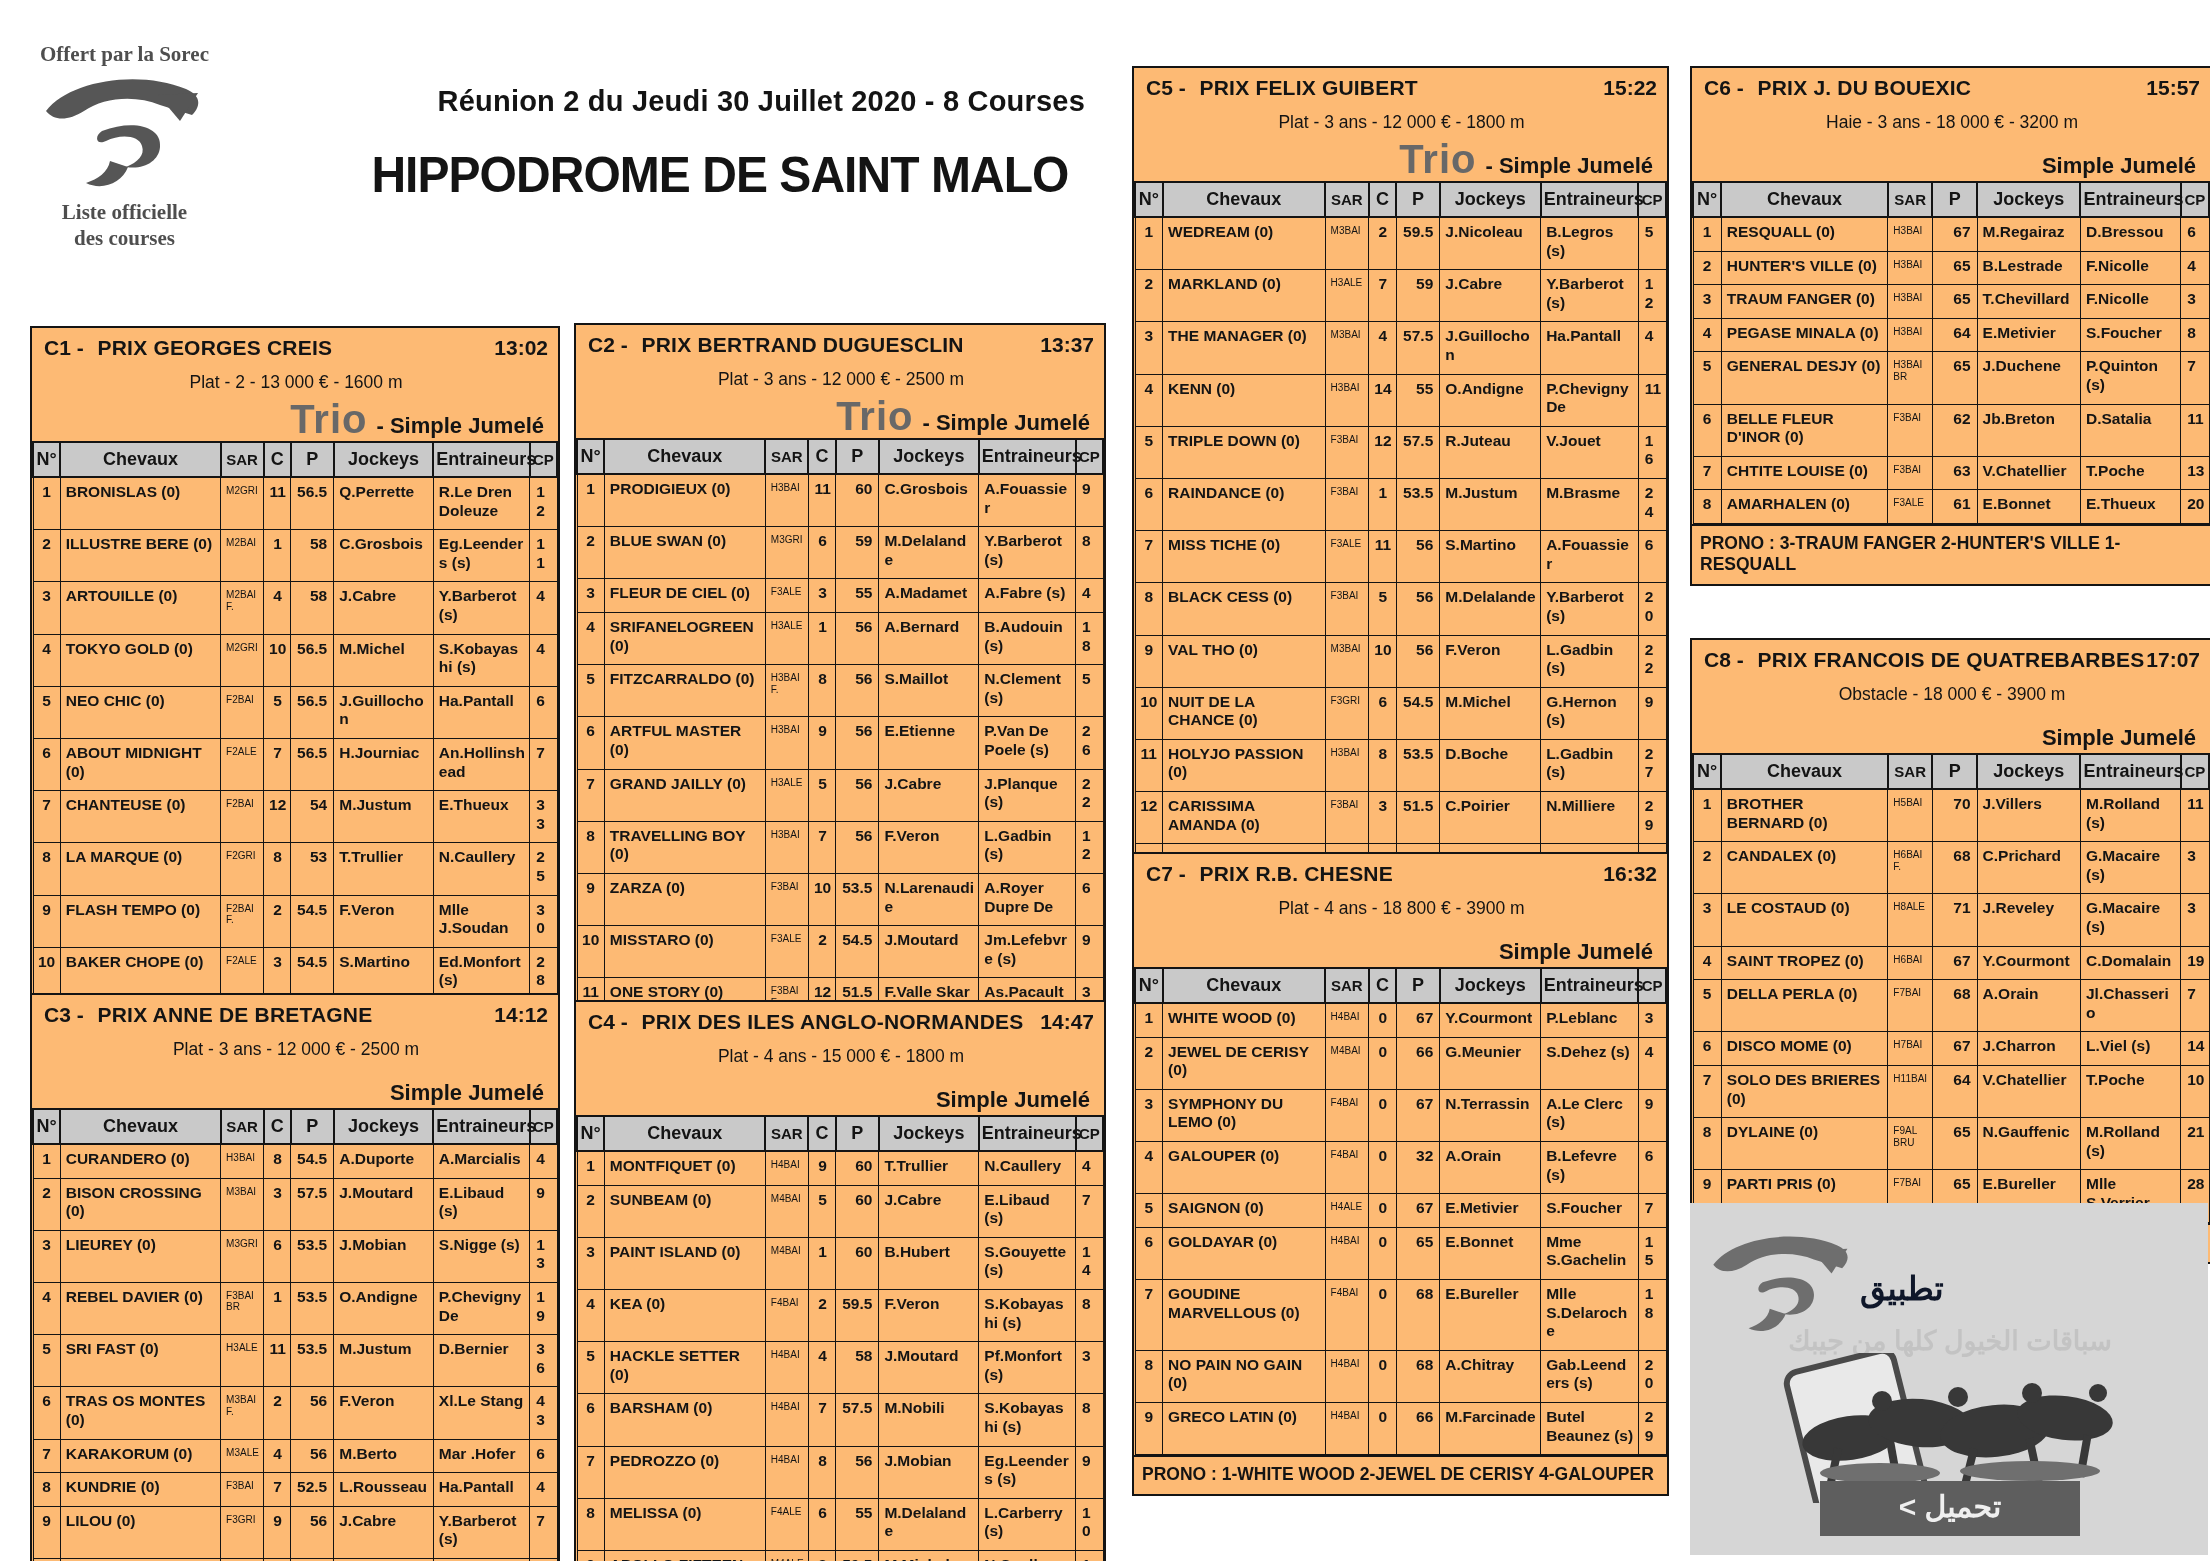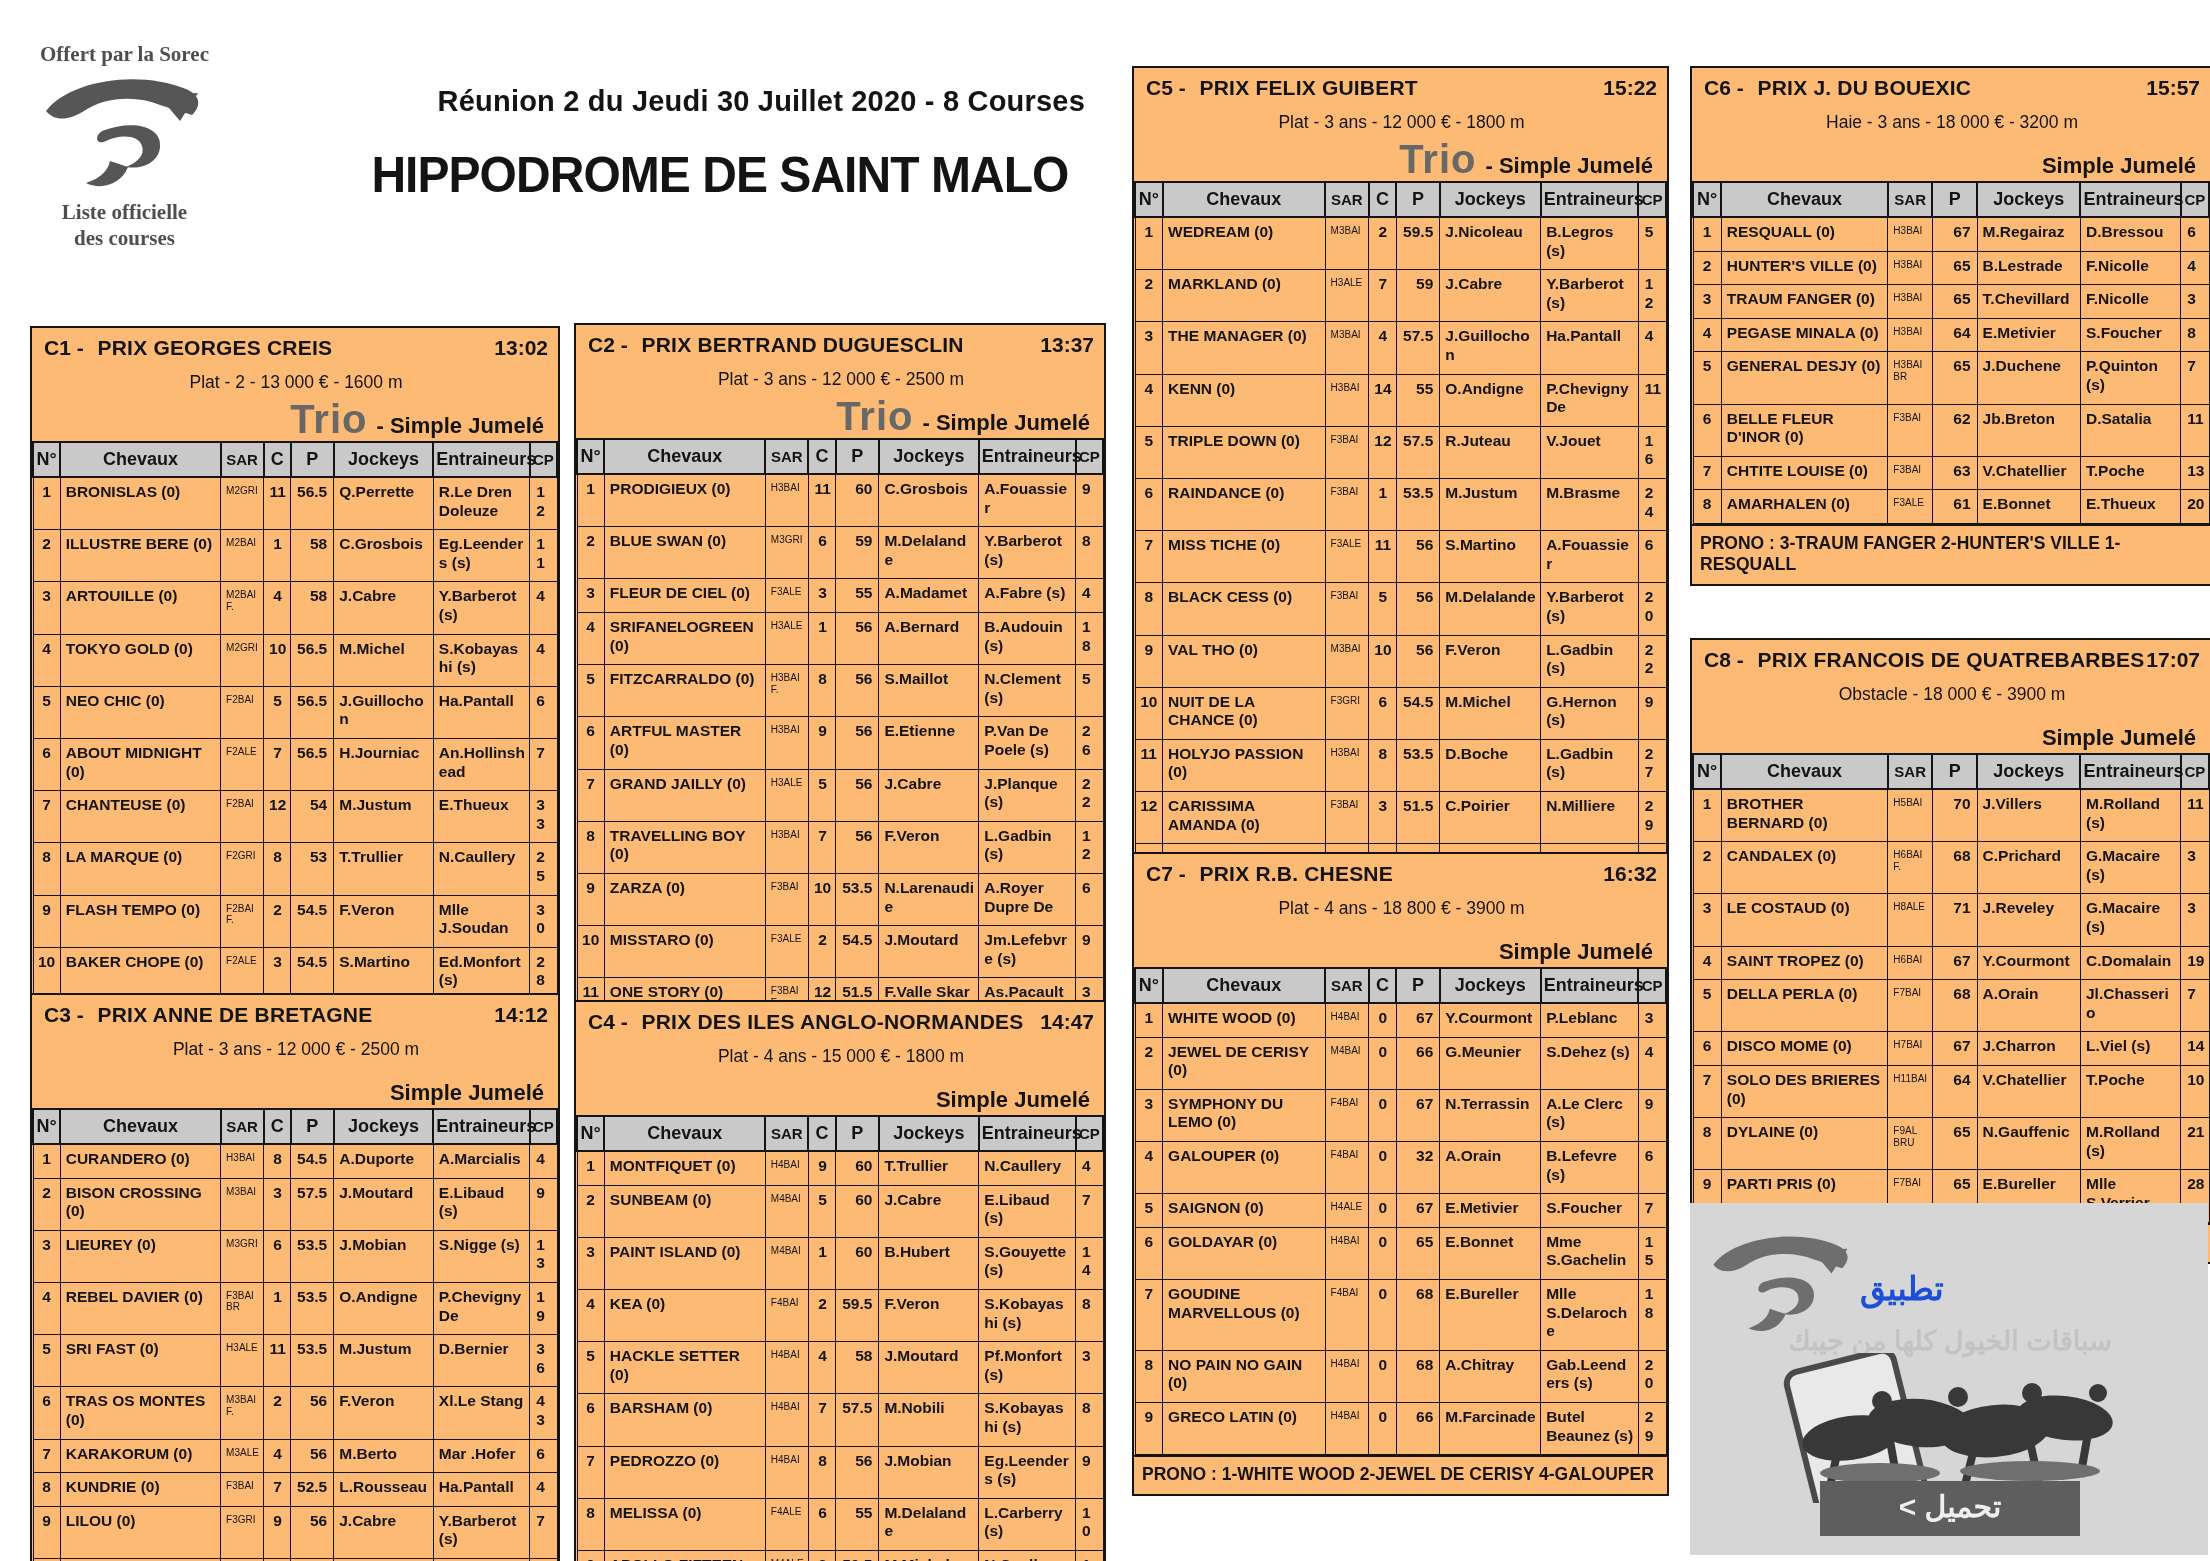--- a/index.html
+++ b/index.html
@@ -39,21 +39,21 @@
   td.c-cp{padding-left:6px;}
   col.col-n{width:5.2%;}col.col-horse{width:30.6%;}col.col-sar{width:8.2%;}
   col.col-c{width:5.2%;}col.col-p{width:8.2%;}col.col-jockey{width:19%;}
   col.col-trainer{width:18.4%;}col.col-cp{width:5.2%;}
   .prono{border-top:2px solid #141414;font-weight:bold;font-size:17.5px;padding:7px 8px 9px;}
   
   .ad{position:absolute;background:#d6d6d6;overflow:hidden;}
   .ad-swoosh{position:absolute;left:18px;top:22px;}
   .ad-brandline{position:absolute;left:170px;top:66px;width:340px;display:flex;align-items:baseline;gap:16px;}
   .ad-brand{font-size:31px;font-weight:bold;font-style:italic;color:#8b8b8b;letter-spacing:1px;}
-  .ad-app{font-size:33px;font-weight:bold;color:#1d4ed8;}
+  .ad-app{font-size:33px;font-weight:bold;color:#0f172a;}
   .ad-tagline{position:absolute;left:40px;top:122px;width:440px;text-align:center;font-size:27px;font-weight:bold;color:#c3c3c3;}
   .ad-horses{position:absolute;left:70px;top:150px;}
   .ad-button{position:absolute;left:130px;top:278px;width:260px;background:#5e5e5e;border-radius:0;
     color:#efefef;font-size:30px;font-weight:bold;text-align:center;padding:8px 0 12px;letter-spacing:2px;}
 </style>
 </head>
 <body>
 
 <div class="masthead-logo">
   <div class="logo-credit">Offert par la Sorec</div>

